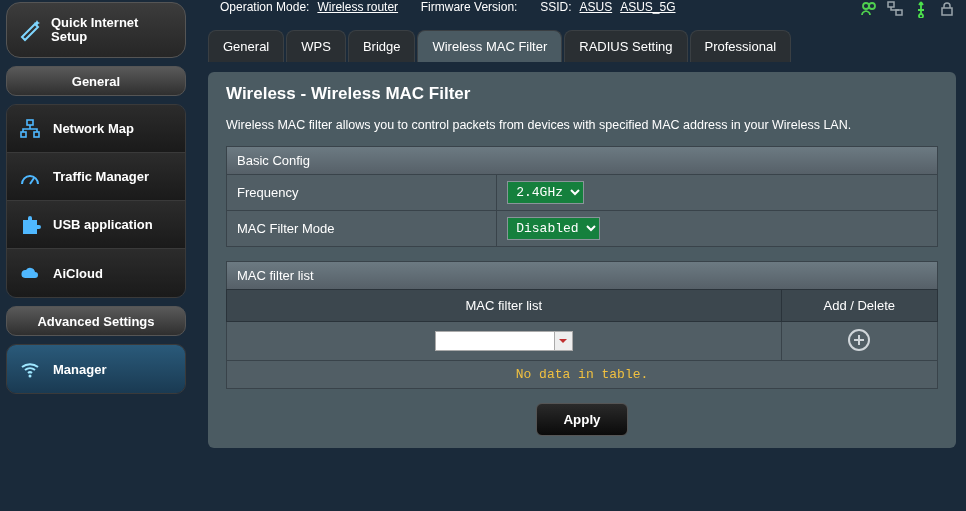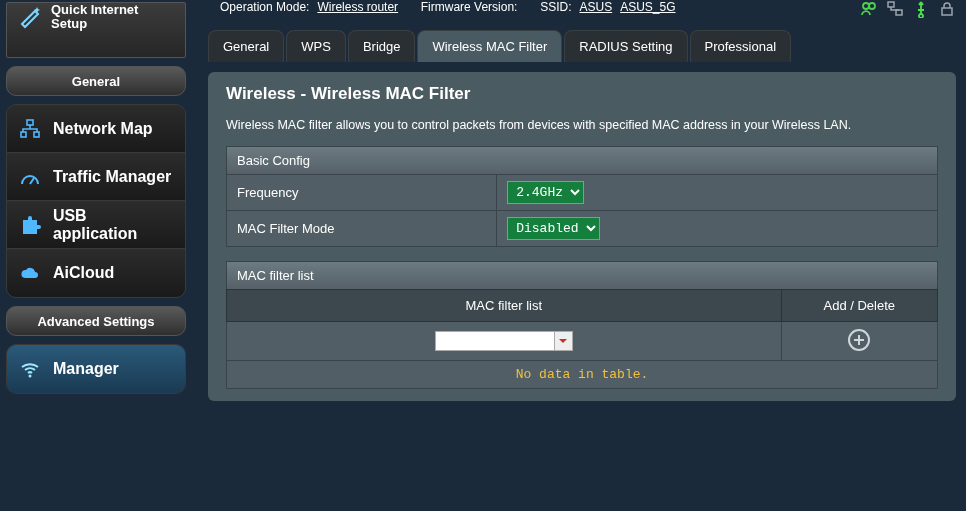--- a/index.html
+++ b/index.html
@@ -28,24 +28,24 @@
   width:192px;
   padding:0 6px 0 6px;
   display:flex;
   flex-direction:column;
   gap:8px;
   margin-top:-26px;
 }
 .qis {
   background:linear-gradient(#3c3c3c,#262626);
   border:1px solid #555;
-  border-radius:2px;
+  border-radius:14px;
   height:56px;
   display:flex;
-  align-items:flex-start;
+  align-items:center;
   gap:8px;
   padding:0 10px;
   color:#fff;
   font-weight:bold;
   font-size:13px;
   line-height:14px;
 }
 .menu-head {
   background:linear-gradient(#5a5a5a,#2f2f2f);
   border:1px solid #555;
@@ -64,21 +64,21 @@
 }
 .menu-item {
   background:linear-gradient(#2c2c2c,#1a1a1a);
   height:48px;
   border-bottom:1px solid #3a3a3a;
   display:flex;
   align-items:center;
   gap:10px;
   padding:0 10px;
   font-weight:bold;
-  font-size:16px;
+  font-size:13px;
   cursor:pointer;
 }
 .menu-item:last-child { border-bottom:none; }
 .menu-item .micon { width:26px; height:26px; display:flex; align-items:center; justify-content:center; }
 .menu-item.active {
   background:linear-gradient(#2a5a7a,#1a3a52);
   position:relative;
 }
 .menu-item.active::after{
   content:"";
@@ -359,15 +359,18 @@
                   </svg>
             </span>
           </td>
         </tr>
         <tr>
           <td colspan="2" class="nodata">No data in table.</td>
         </tr>
       </tbody>
         </table>
 
+      <div class="apply-wrap">
+        <button class="apply">Apply</button>
+      </div>
     </div>
   </div>
 </div>
 
 </body></html>

